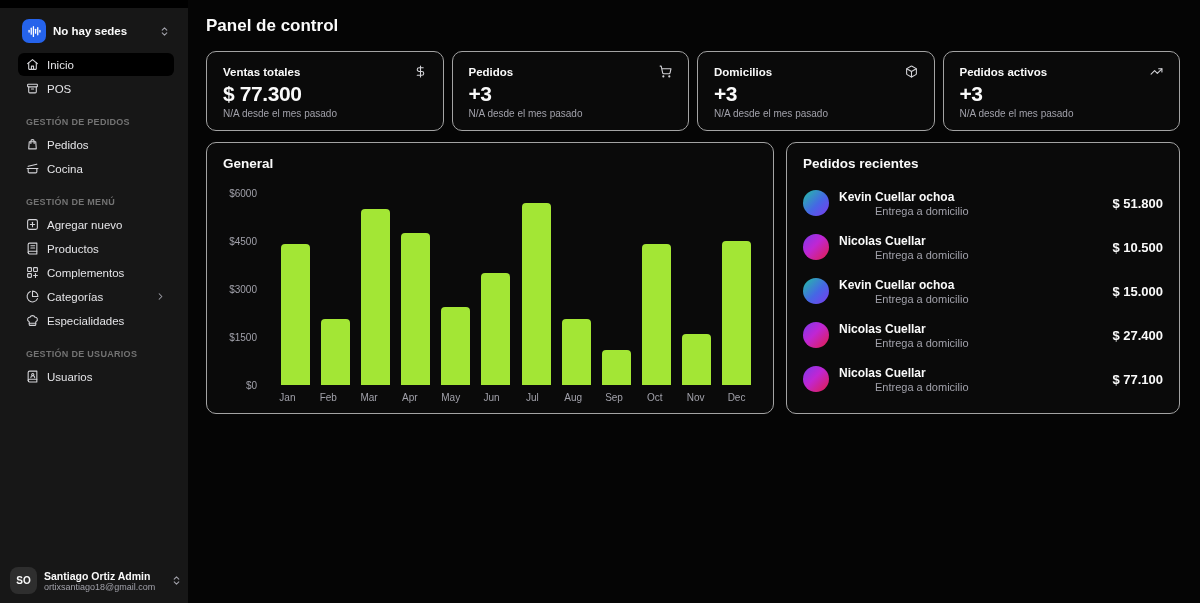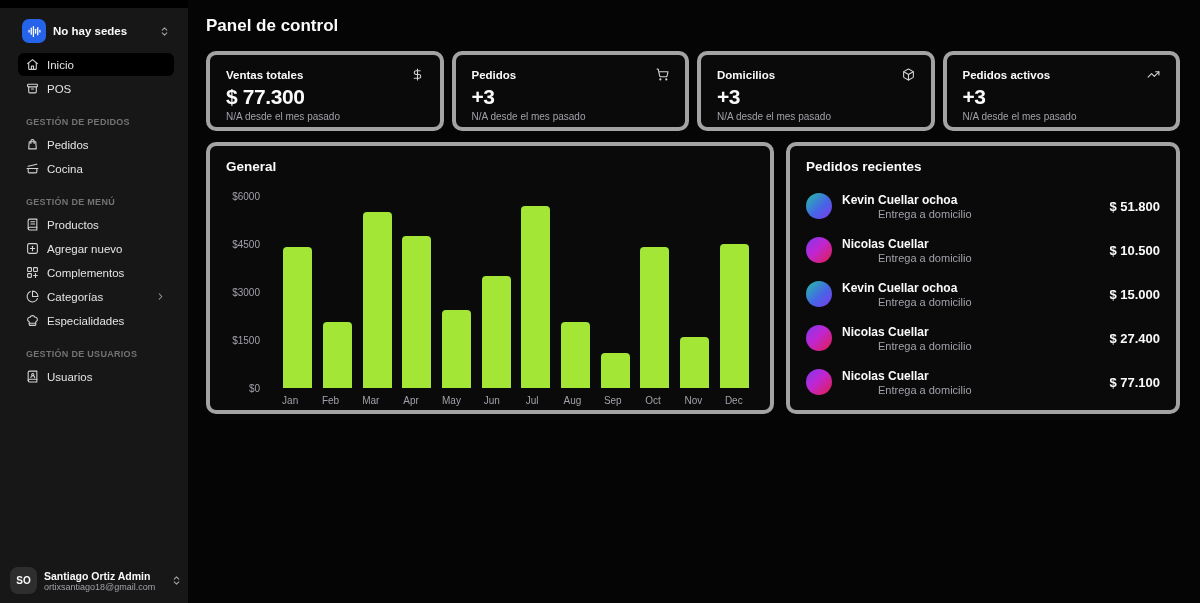--- a/index.html
+++ b/index.html
@@ -29,21 +29,21 @@
   .user-meta { flex:1; min-width:0; }
   .user-name { font-size:10.5px; font-weight:bold; white-space:nowrap; }
   .user-email { font-size:9px; color:#a1a1aa; white-space:nowrap; }
 
   
   .main { position:absolute; left:160px; top:0; right:0; bottom:0; background:#050505;
     padding:16px 20px 0 18px;margin-left:28px; }
   .page-title { font-size:17px; font-weight:bold; margin-bottom:15px; }
 
   .stats { display:flex; gap:8px; }
-  .card { background:#0a0a0a; border:4px solid #a3a3a3; border-radius:10px; }
+  .card { background:#0a0a0a; border:1px solid #a3a3a3; border-radius:10px; }
   .stat-card { flex:1; height:80px; padding:13px 16px; }
   .stat-head { display:flex; justify-content:space-between; align-items:center; }
   .stat-title { font-size:11.5px; font-weight:bold; }
   .stat-icon { color:#d4d4d8; display:flex; }
   .stat-value { font-size:21px; font-weight:800; letter-spacing:-.4px; margin-top:4px; }
   .stat-note { font-size:10px; color:#a1a1aa; margin-top:2px; }
 
   .panels { display:flex; gap:12px; margin-top:11px; }
   .chart-card { width:568px; height:272px; padding:13px 16px; }
   .panel-title { font-size:13.5px; font-weight:bold; }
@@ -135,37 +135,37 @@
             <path d="m4 8 16-4"></path>
           </svg>
       </span>
       <span class="nav-label">Cocina</span>
     </div>
 
     <div class="section-label">GESTIÓN DE MENÚ</div>
     <div class="nav-item">
       <span class="nicon">
         <svg width="13" height="13" viewBox="0 0 24 24" fill="none" stroke="currentColor" stroke-width="2" stroke-linecap="round" stroke-linejoin="round">
+            <rect x="3" y="3" width="18" height="18" rx="3"></rect>
+            <path d="M8 12h8"></path>
+            <path d="M12 8v8"></path>
+          </svg>
+      </span>
+      <span class="nav-label">Agregar nuevo</span>
+    </div>
+    <div class="nav-item">
+      <span class="nicon">
+        <svg width="13" height="13" viewBox="0 0 24 24" fill="none" stroke="currentColor" stroke-width="2" stroke-linecap="round" stroke-linejoin="round">
             <path d="M4 19.5A2.5 2.5 0 0 1 6.5 17H20"></path>
             <path d="M6.5 2H20v20H6.5A2.5 2.5 0 0 1 4 19.5v-15A2.5 2.5 0 0 1 6.5 2z"></path>
             <path d="M9 7h7"></path>
             <path d="M9 11h7"></path>
           </svg>
       </span>
       <span class="nav-label">Productos</span>
-    </div>
-    <div class="nav-item">
-      <span class="nicon">
-        <svg width="13" height="13" viewBox="0 0 24 24" fill="none" stroke="currentColor" stroke-width="2" stroke-linecap="round" stroke-linejoin="round">
-            <rect x="3" y="3" width="18" height="18" rx="3"></rect>
-            <path d="M8 12h8"></path>
-            <path d="M12 8v8"></path>
-          </svg>
-      </span>
-      <span class="nav-label">Agregar nuevo</span>
     </div>
     <div class="nav-item">
       <span class="nicon">
         <svg width="13" height="13" viewBox="0 0 24 24" fill="none" stroke="currentColor" stroke-width="2" stroke-linecap="round" stroke-linejoin="round">
             <rect x="3" y="3" width="7" height="7" rx="1"></rect>
             <rect x="14" y="3" width="7" height="7" rx="1"></rect>
             <rect x="3" y="14" width="7" height="7" rx="1"></rect>
             <path d="M17.5 14v7"></path>
             <path d="M14 17.5h7"></path>
           </svg>

